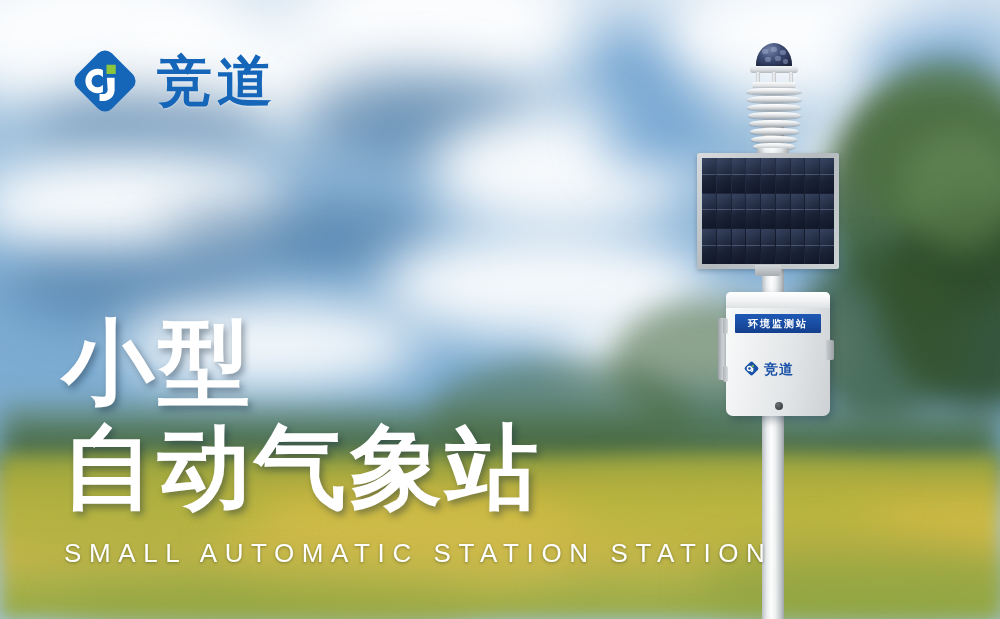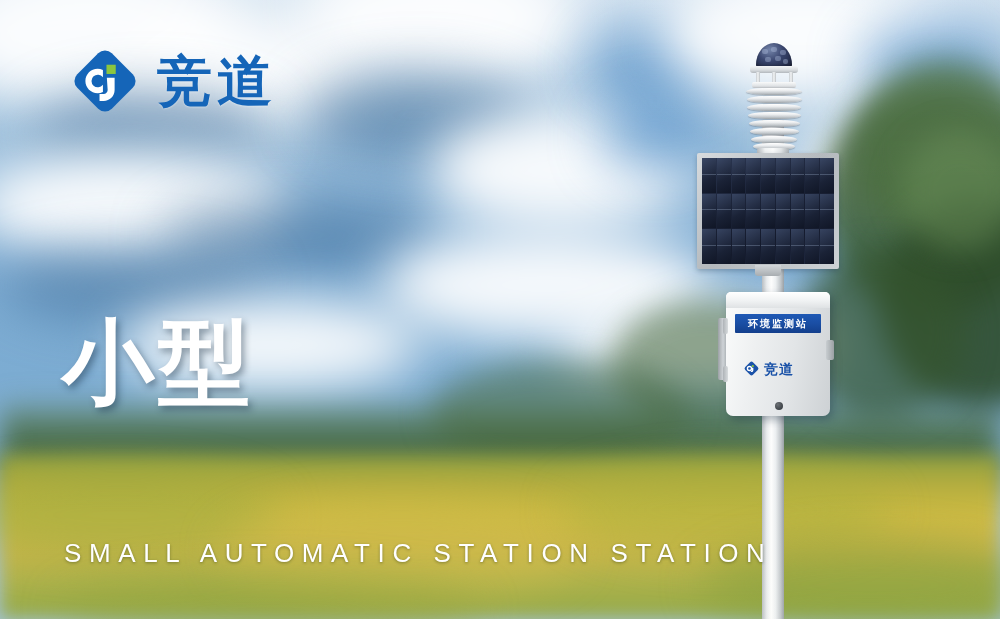--- a/index.html
+++ b/index.html
@@ -405,17 +405,18 @@
         <rect x="52" y="28" width="12.5" height="12.5" fill="#8cc63f"></rect>
         <path d="M52.5 45.5h10.5v16.8c0 8.2-6.6 14.8-14.8 14.8h-5.6v-9.4h5.6c3 0 5.4-2.4 5.4-5.4z" fill="#ffffff"></path>
         <path d="M33 45.5h10.5v16.8c0 8.2-6.6 14.8-14.8 14.8h-1.2a16.4 16.4 0 0 1-5.9-1.1l3.1-8.8c1 .4 1.9.5 2.8.5h1.2c3 0 5.4-2.4 5.4-5.4z" fill="#ffffff" opacity="0"></path>
       </svg>
     </div>
     <div class="logo-text">竞道</div>
   </div>
 
   <div id="title-block">
     <div class="title-line" id="title-line1">小型</div>
+    <div class="title-line" id="title-line2">自动气象站</div>
   </div>
 
   <div id="subtitle">SMALL AUTOMATIC STATION STATION</div>
 
 </div>
 
 </body></html>

